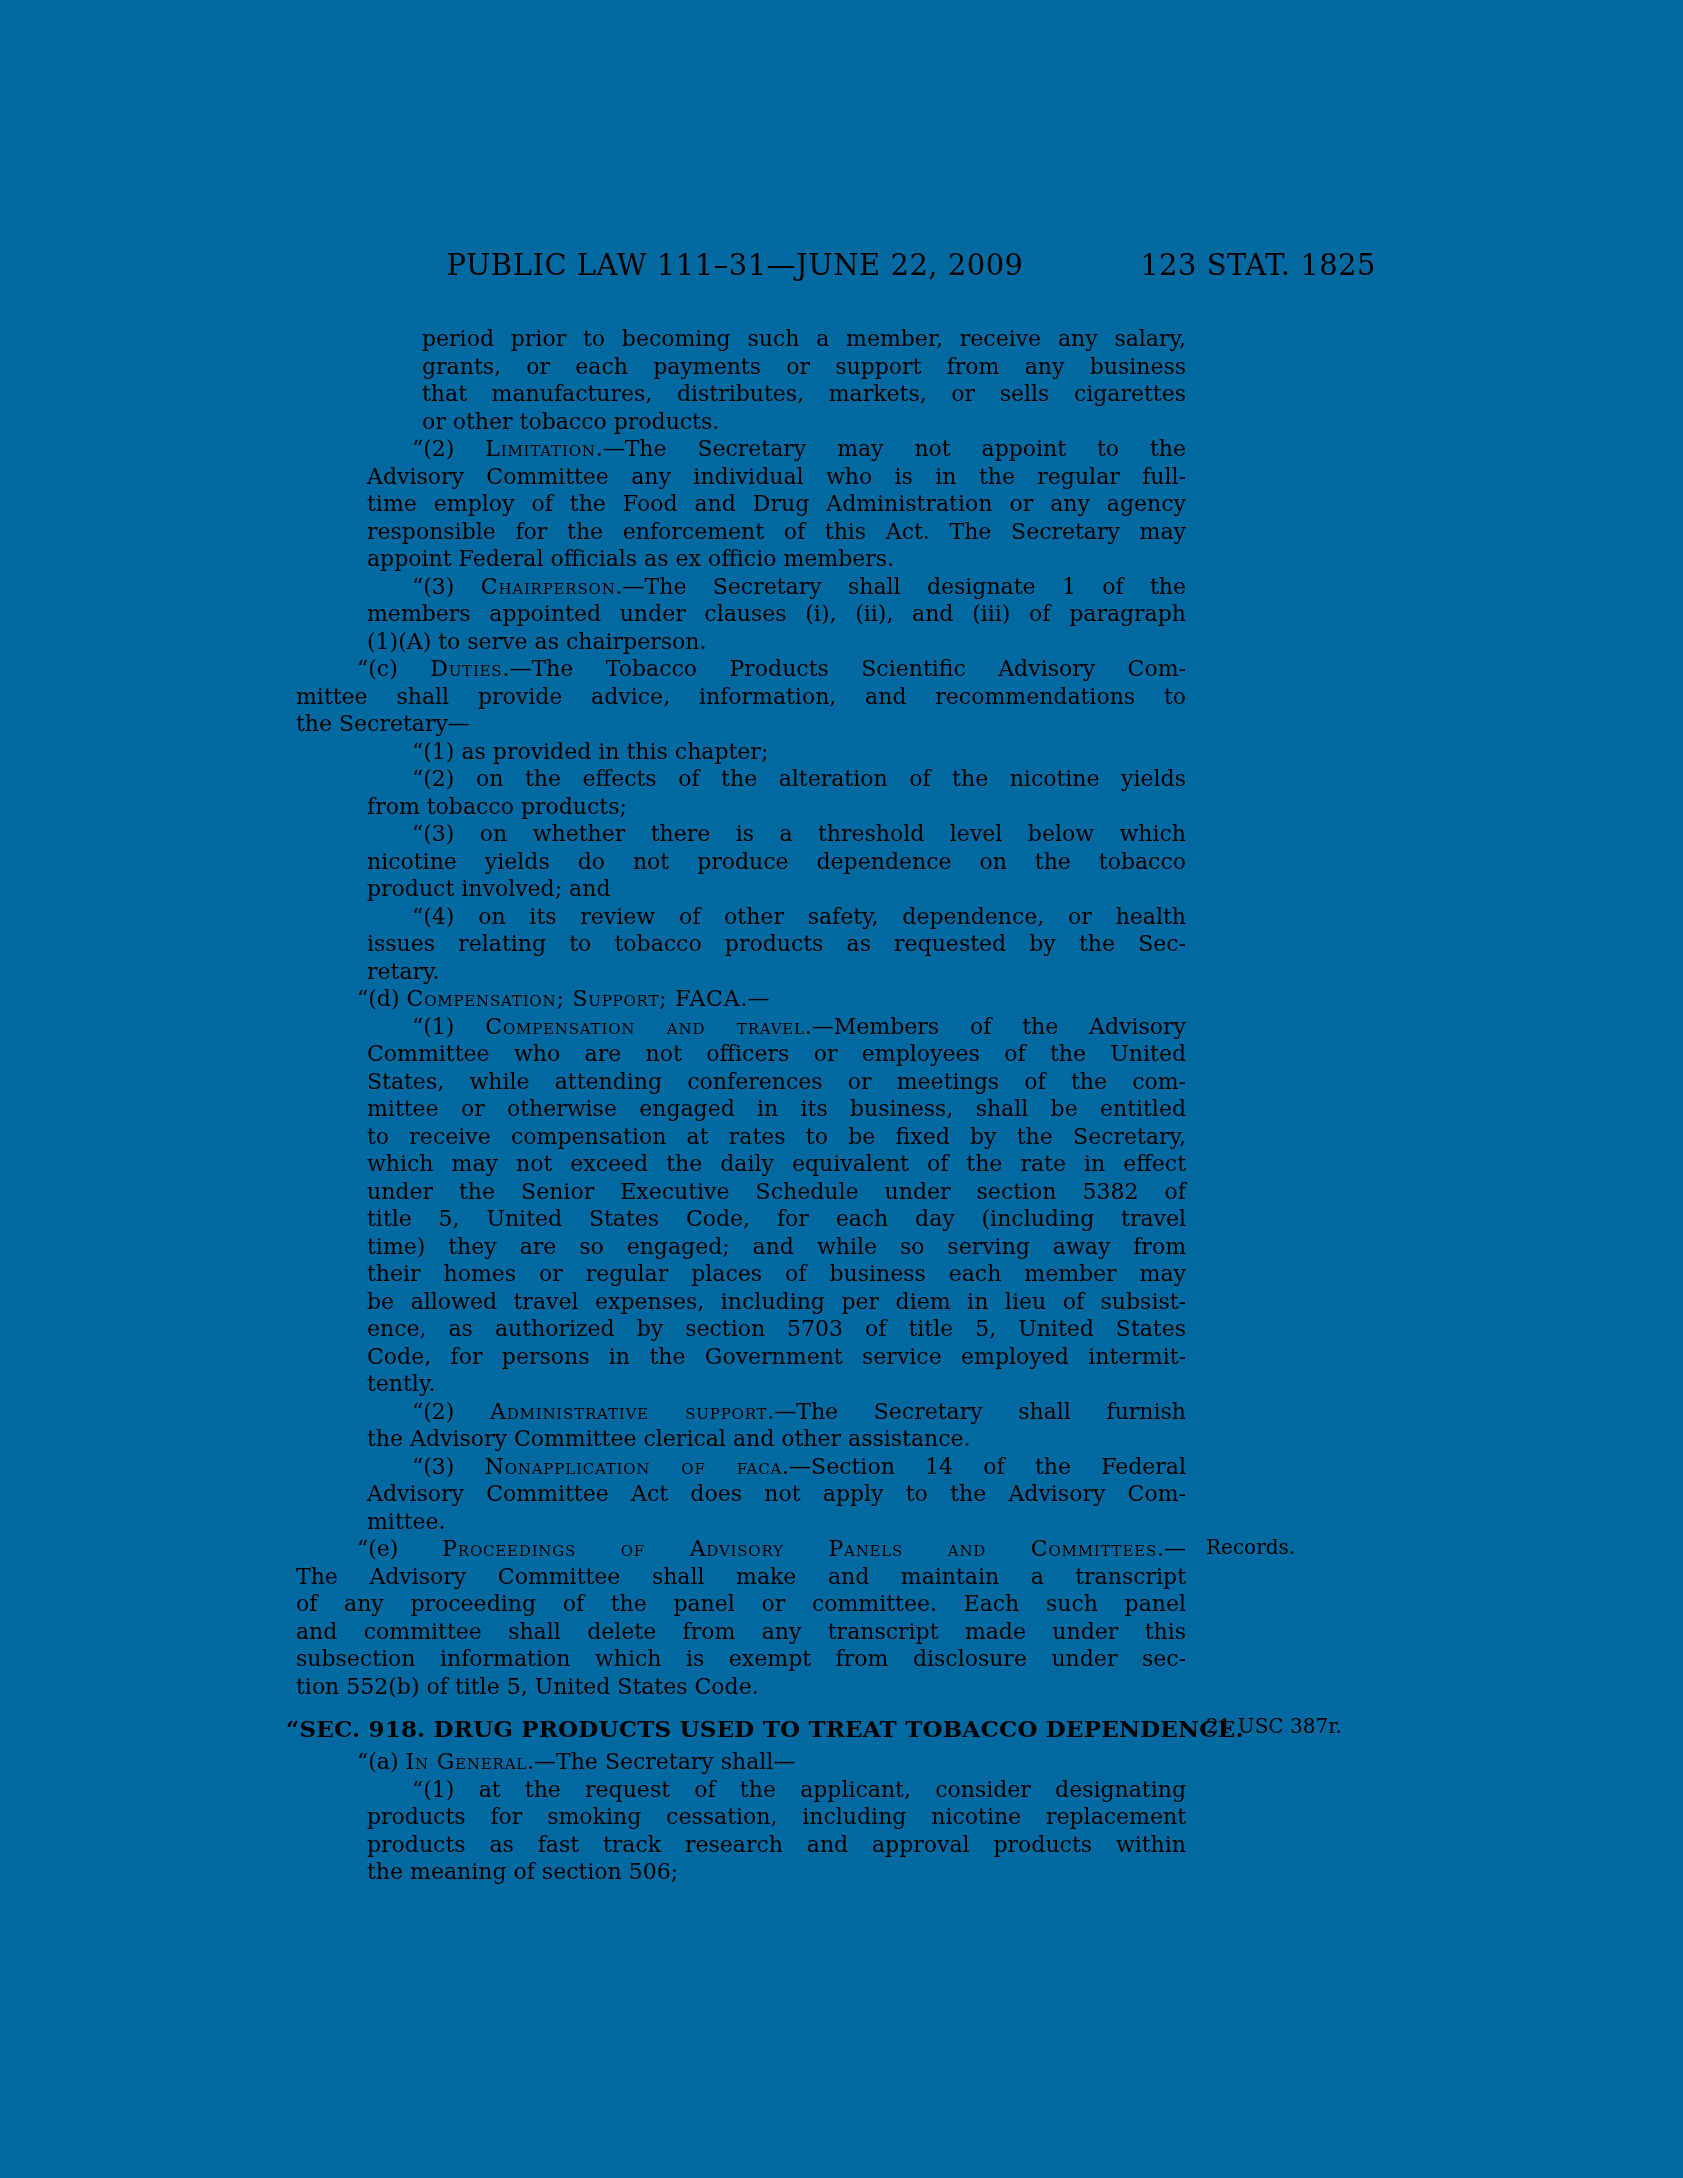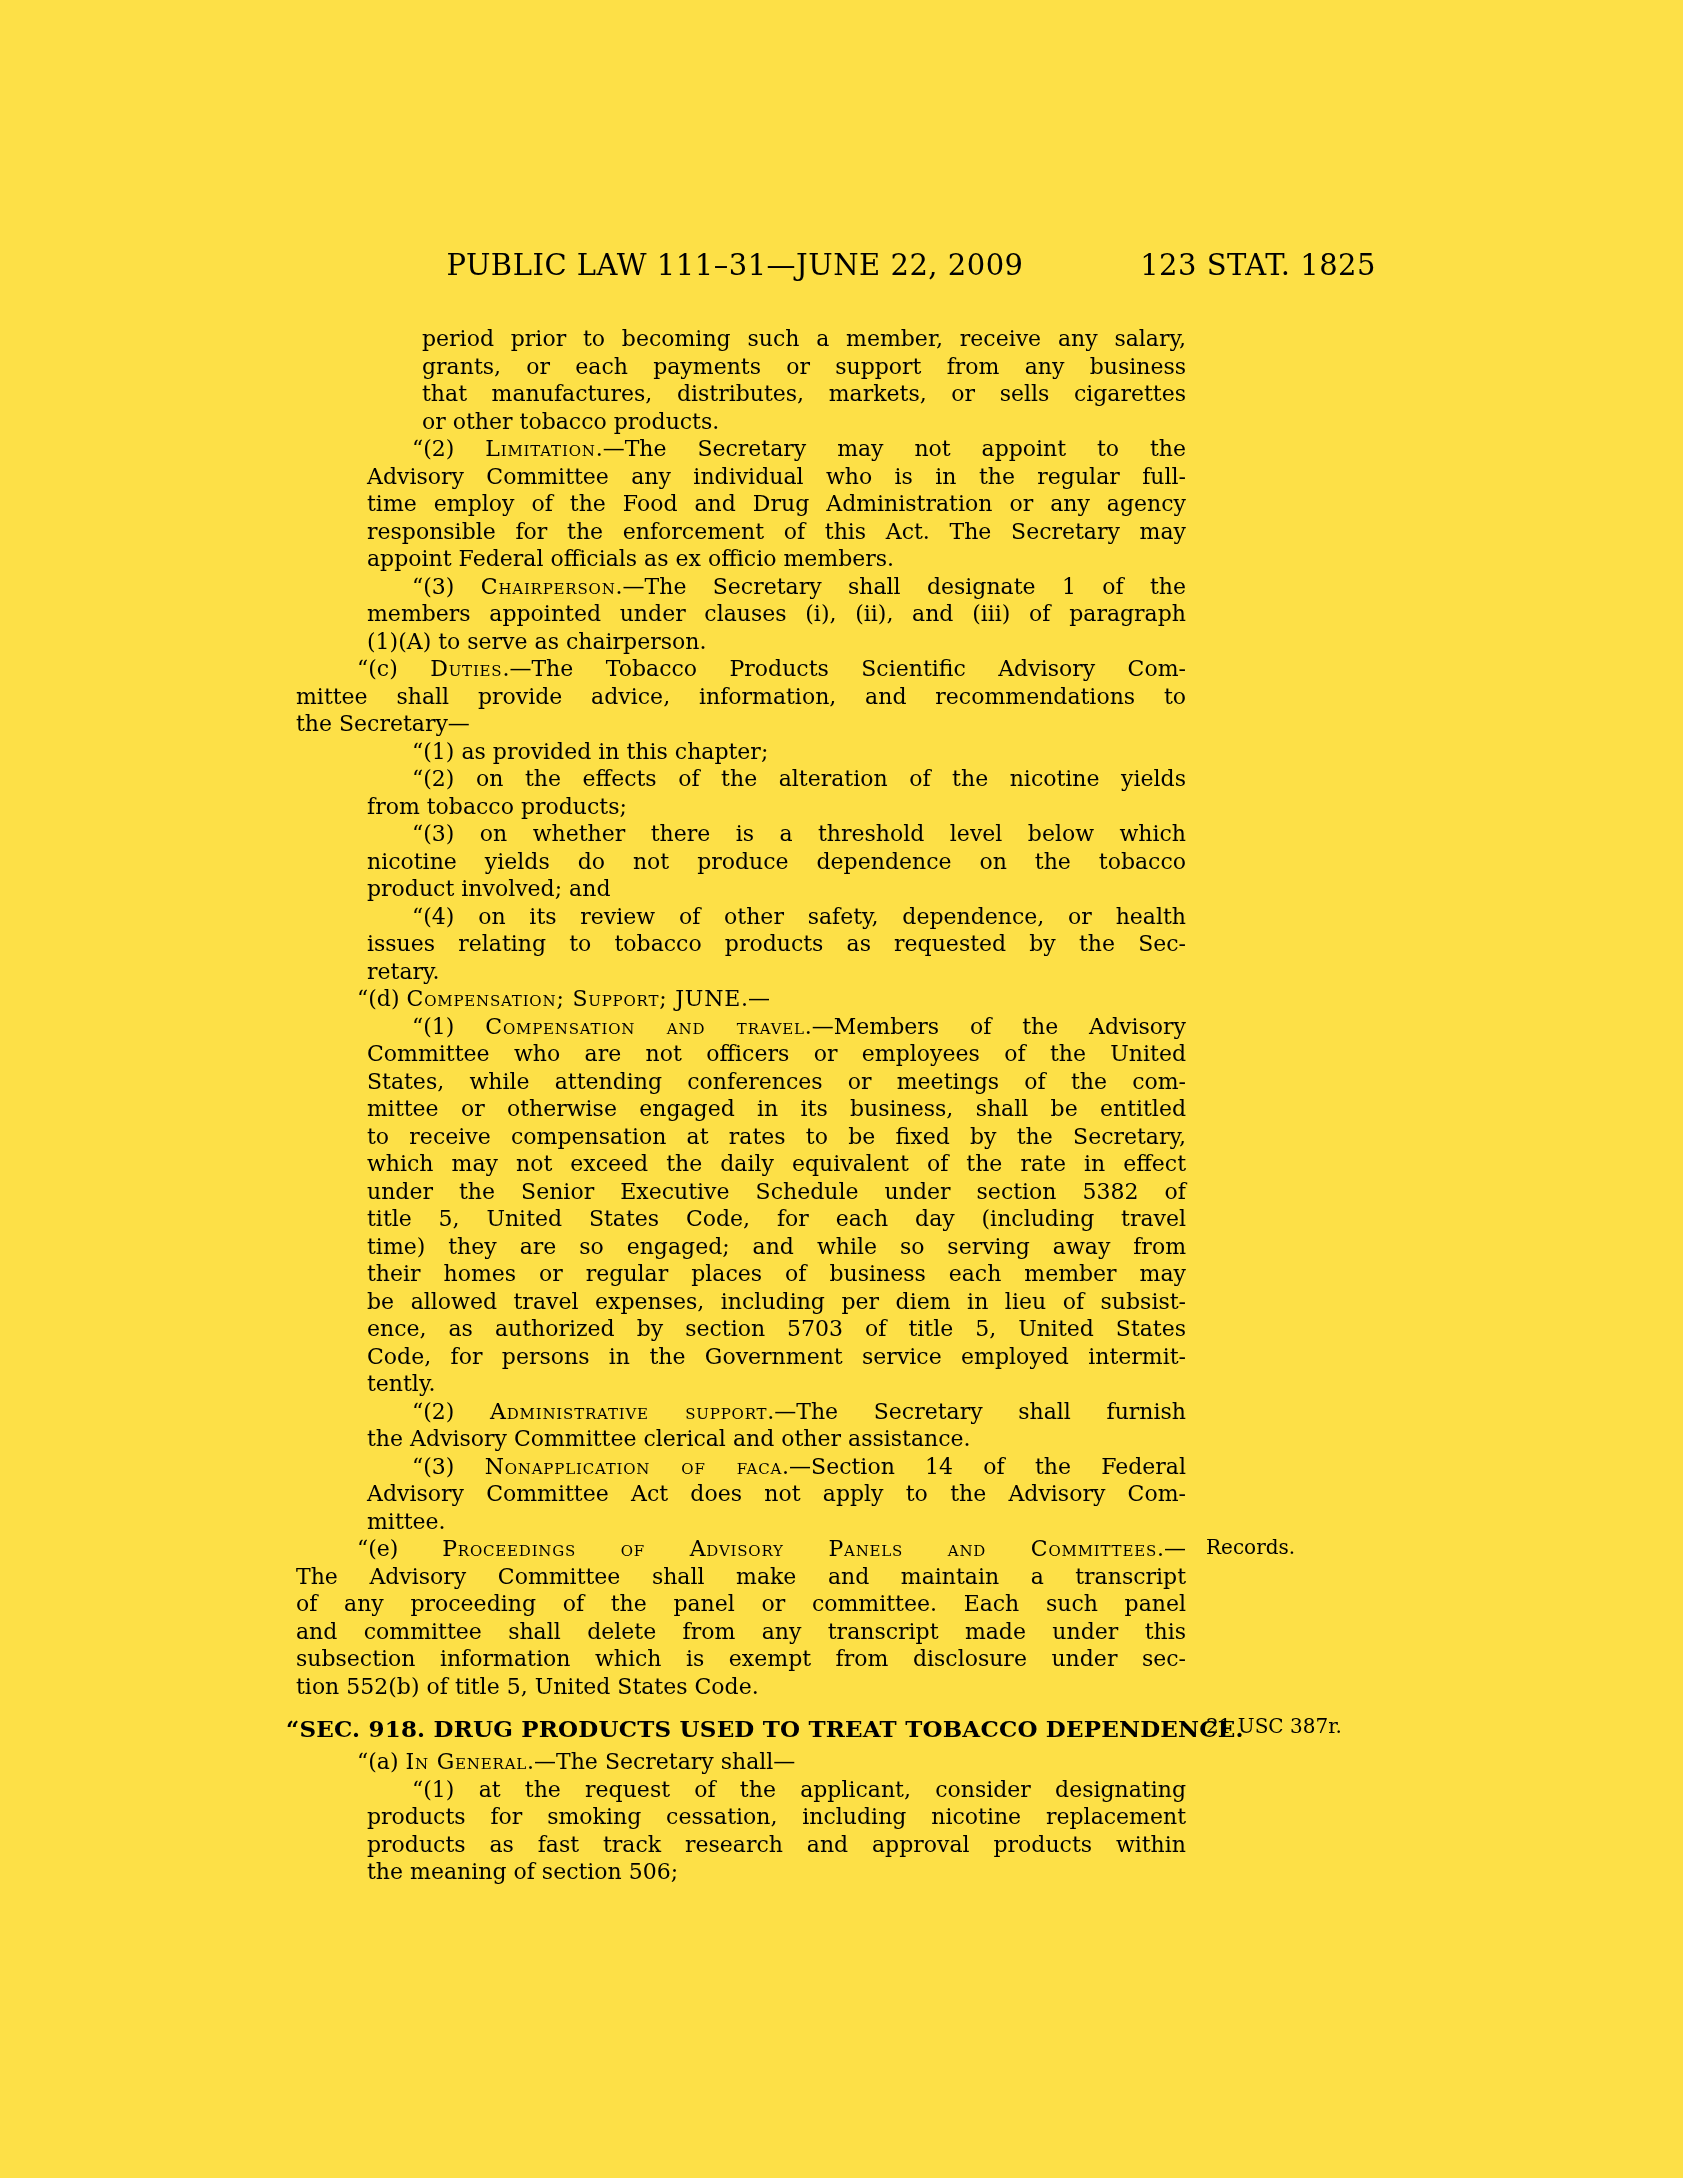--- a/index.html
+++ b/index.html
@@ -1,20 +1,20 @@
 <!DOCTYPE html>
 <html><head>
 <meta charset="utf-8">
 <title>Public Law 111-31 — Page 123 STAT. 1825</title>
 <style>
   html,body{margin:0;padding:0;background:#777;}
   .page{
     position:relative;
     width:1683px;height:2178px;
-    background:#fde047;
+    background:#0369a1;
     margin:0 auto;
     font-family:"DejaVu Serif","Liberation Serif",serif;
     color:#000;
     overflow:hidden;
   }
   .running-head{
     position:absolute;top:248px;left:290px;width:890px;
     font-size:29px;line-height:34px;text-align:center;
     letter-spacing:0.5px;white-space:nowrap;
   }
@@ -83,21 +83,21 @@
         <div class="line i0 nj"><span>the Secretary—</span></div>
         <div class="line i2 nj q"><span>“(1) as provided in this chapter;</span></div>
         <div class="line i2 j q"><span>“(2) on the effects of the alteration of the nicotine yields</span></div>
         <div class="line i1 nj"><span>from tobacco products;</span></div>
         <div class="line i2 j q"><span>“(3) on whether there is a threshold level below which</span></div>
         <div class="line i1 j"><span>nicotine yields do not produce dependence on the tobacco</span></div>
         <div class="line i1 nj"><span>product involved; and</span></div>
         <div class="line i2 j q"><span>“(4) on its review of other safety, dependence, or health</span></div>
         <div class="line i1 j"><span>issues relating to tobacco products as requested by the Sec-</span></div>
         <div class="line i1 nj"><span>retary.</span></div>
-        <div class="line i1 nj q"><span>“(d) </span><span class="sc">Compensation; Support; JUNE</span><span>.—</span></div>
+        <div class="line i1 nj q"><span>“(d) </span><span class="sc">Compensation; Support; FACA</span><span>.—</span></div>
         <div class="line i2 j q"><span>“(1) </span><span class="sc">Compensation and travel</span><span>.—Members of the Advisory</span></div>
         <div class="line i1 j"><span>Committee who are not officers or employees of the United</span></div>
         <div class="line i1 j"><span>States, while attending conferences or meetings of the com-</span></div>
         <div class="line i1 j"><span>mittee or otherwise engaged in its business, shall be entitled</span></div>
         <div class="line i1 j"><span>to receive compensation at rates to be fixed by the Secretary,</span></div>
         <div class="line i1 j"><span>which may not exceed the daily equivalent of the rate in effect</span></div>
         <div class="line i1 j"><span>under the Senior Executive Schedule under section 5382 of</span></div>
         <div class="line i1 j"><span>title 5, United States Code, for each day (including travel</span></div>
         <div class="line i1 j"><span>time) they are so engaged; and while so serving away from</span></div>
         <div class="line i1 j"><span>their homes or regular places of business each member may</span></div>

